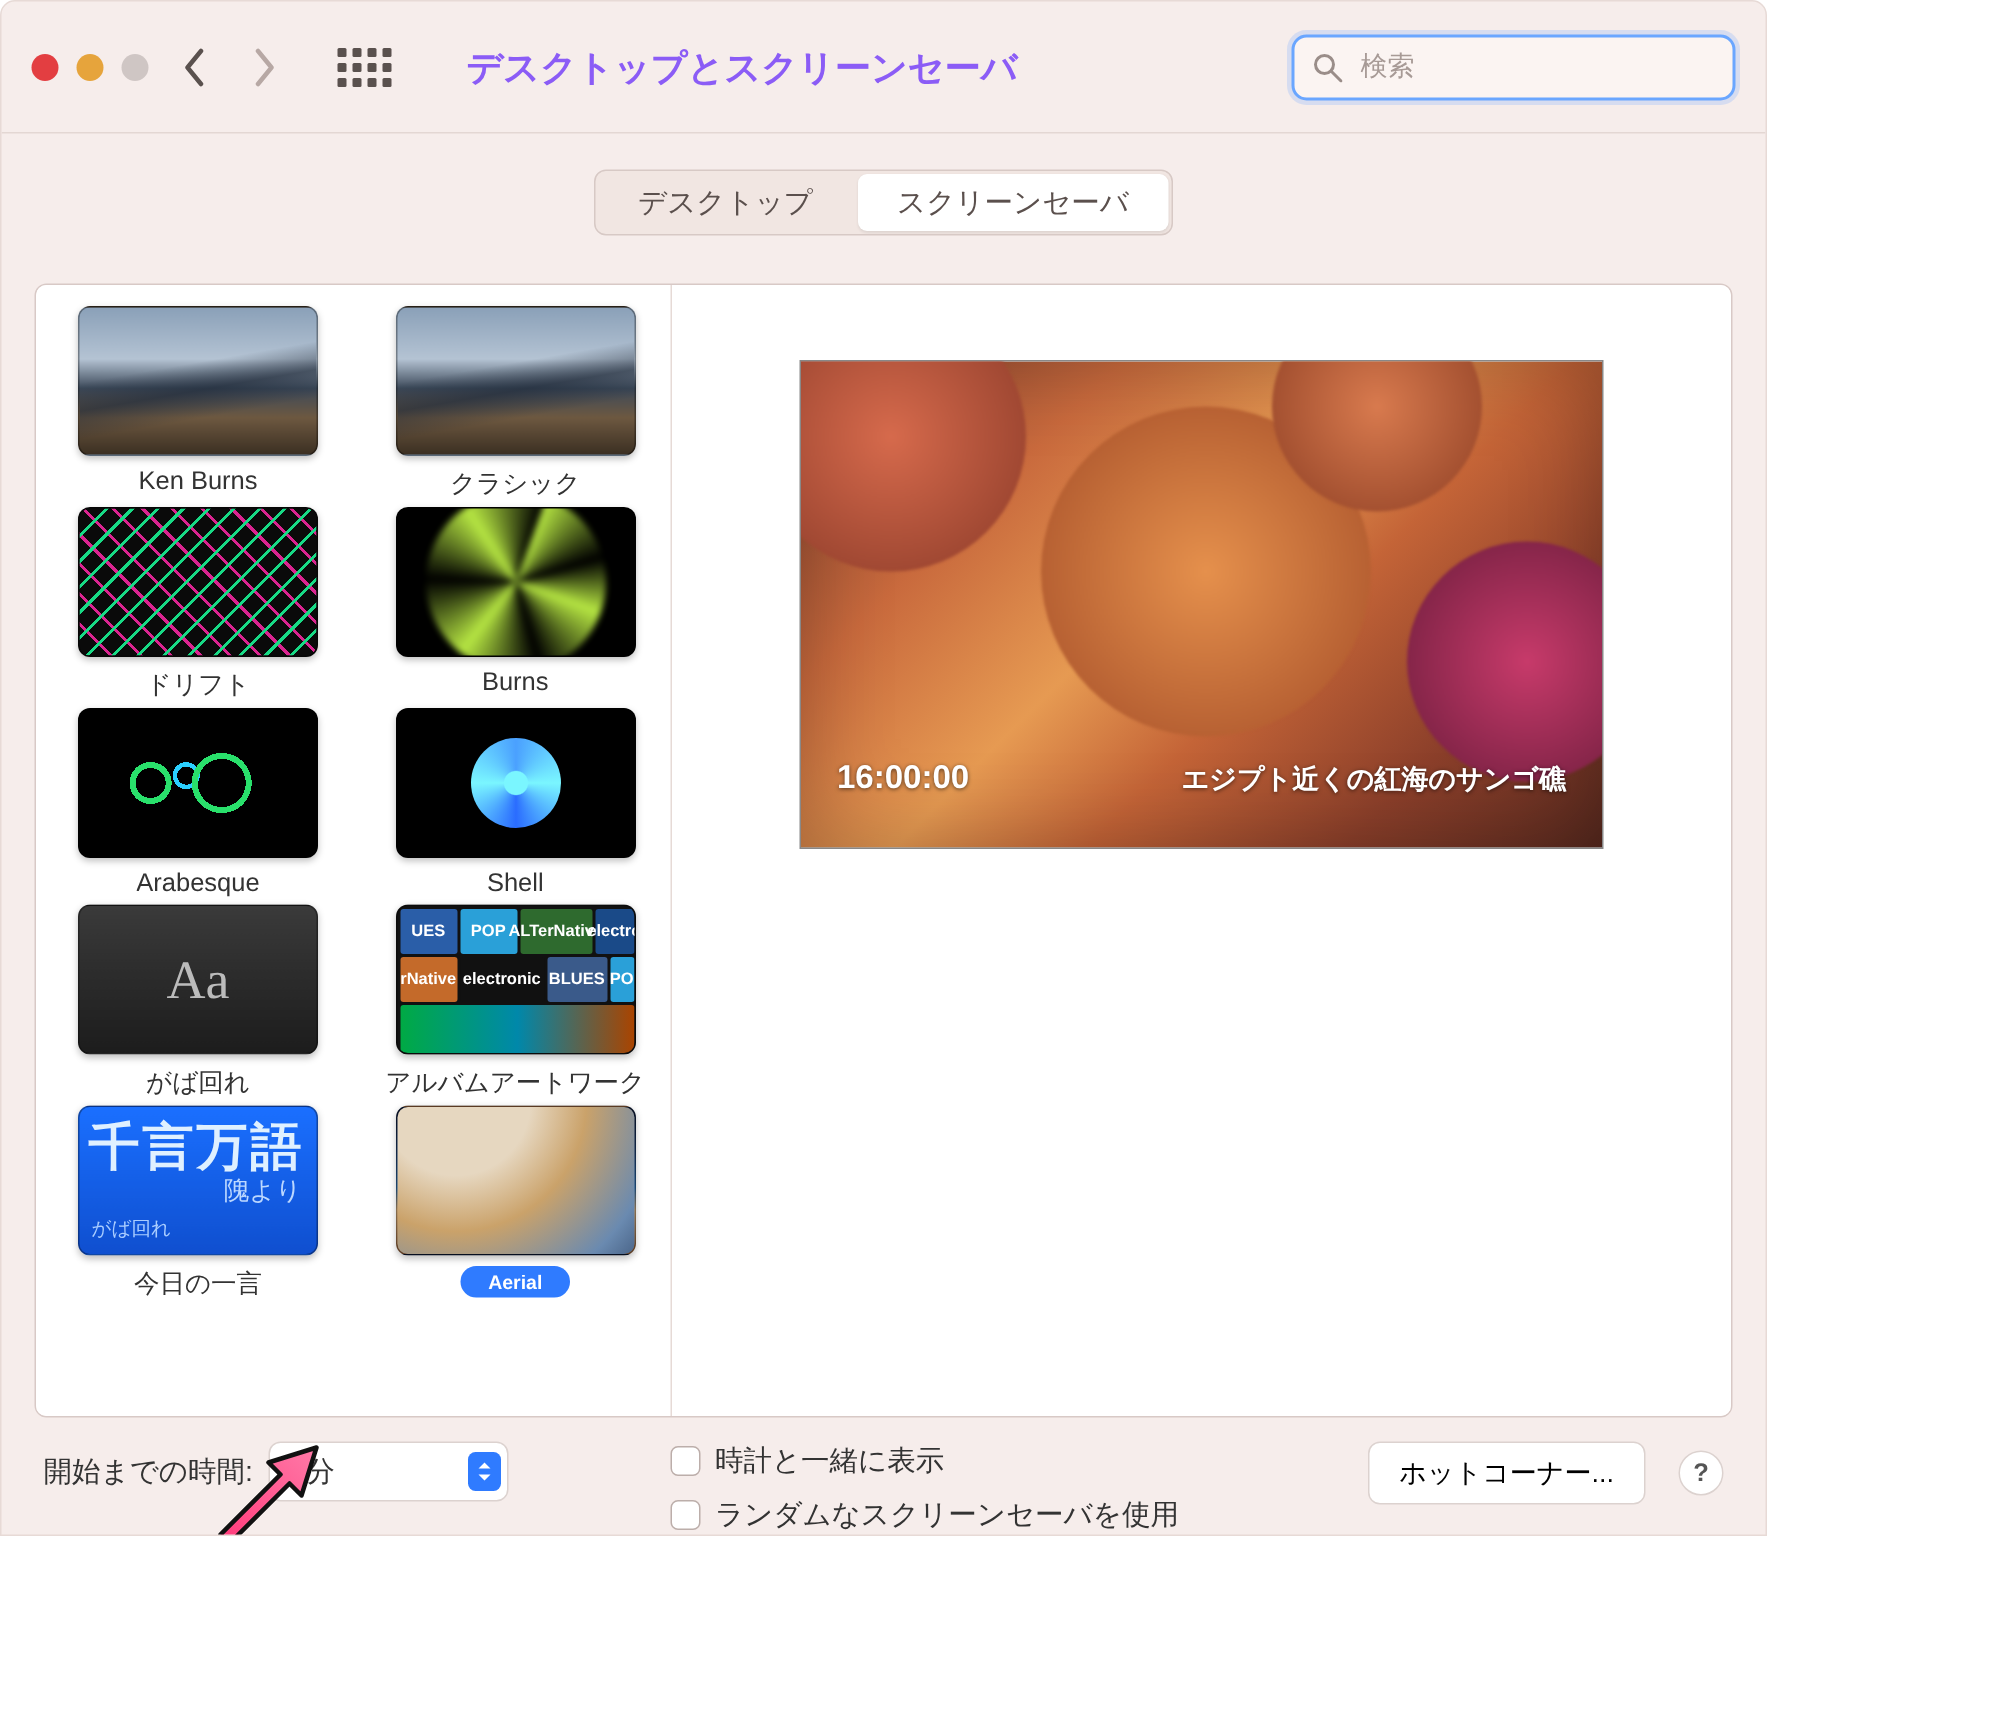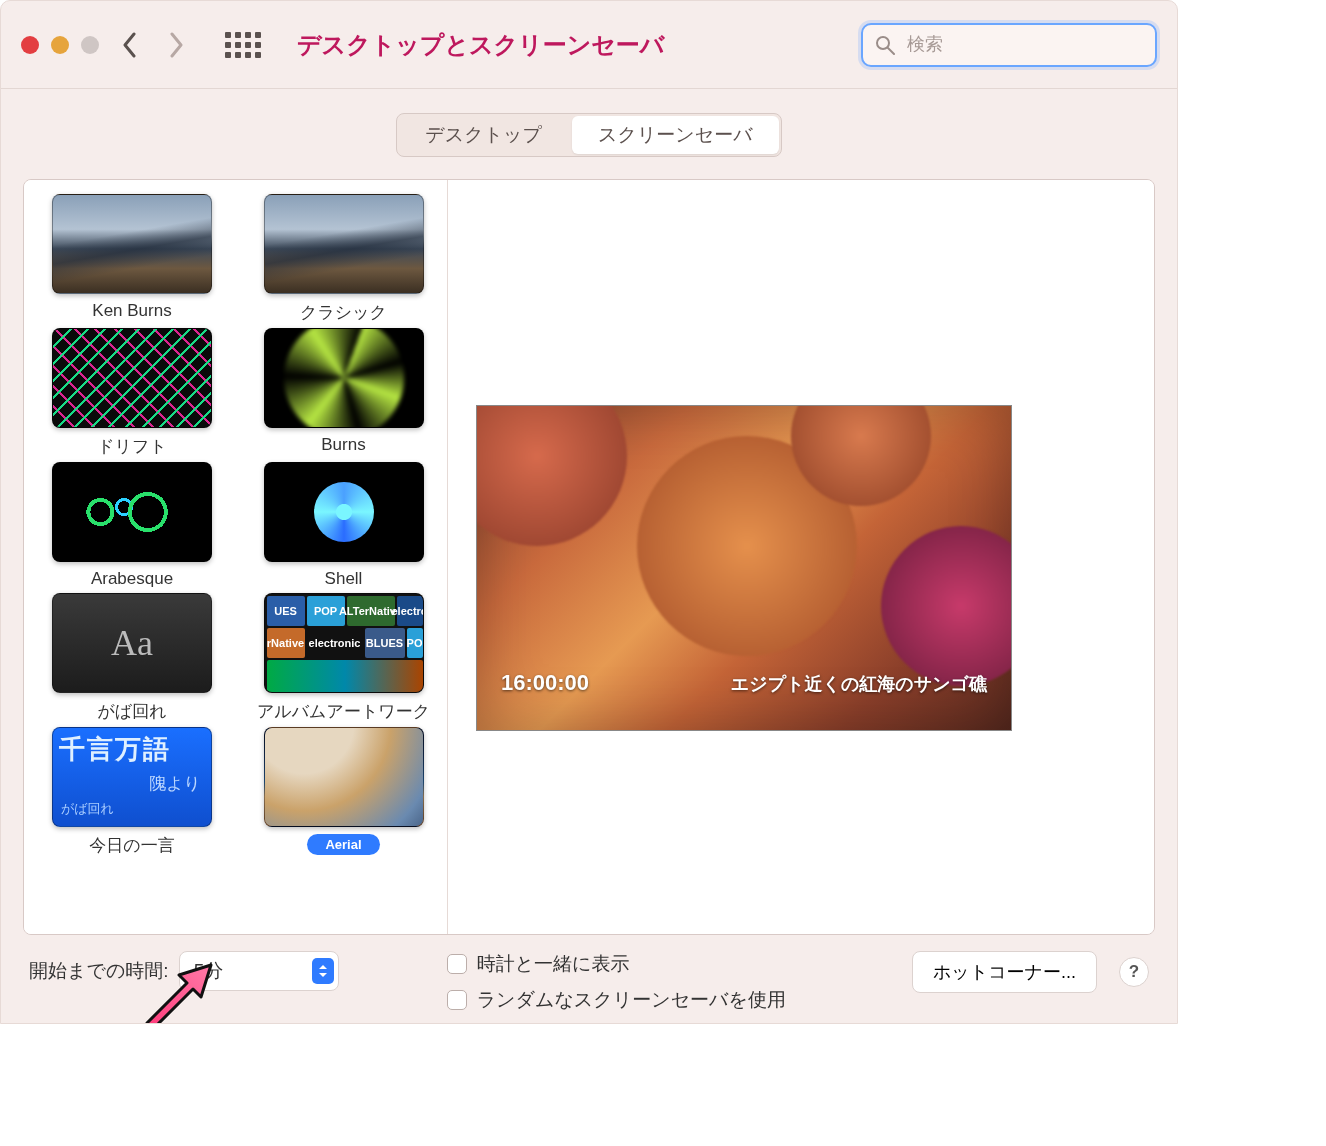--- a/index.html
+++ b/index.html
@@ -53,21 +53,21 @@
 
   .navbtn{
     width:30px;height:40px;display:flex;align-items:center;justify-content:center;
     color:#b7a8a4; font-size:28px;
   }
   .navbtn.back{color:#5a514e;}
 
   .grid-icon{display:grid;grid-template-columns:repeat(4,6px);grid-template-rows:repeat(3,6px);gap:4px;margin:0 10px 0 18px;}
   .grid-icon span{background:#5a514e;border-radius:1px;}
 
-  .title{font-size:24px;font-weight:600;color:#be185d;margin-left:10px;}
+  .title{font-size:24px;font-weight:600;color:#8b5cf6;margin-left:24px;}
 
   .spacer{flex:1;}
 
   .search{
     display:flex;align-items:center;gap:10px;
     height:44px;width:296px;
     background:#fbf4f2;
     border:2px solid var(--focus);
     border-radius:10px;
     box-shadow:0 0 0 3px rgba(120,170,255,.25);
@@ -91,21 +91,21 @@
   .seg .tab{
     padding:8px 28px;font-size:19px;color:#5b504d;cursor:default;
   }
   .seg .tab.active{
     background:#fff;border-radius:6px;margin:2px;padding:6px 26px;
     box-shadow:0 1px 2px rgba(0,0,0,.08);
   }
 
   
   .panel-outer{
-    margin:22px 22px 0;
+    margin:32px 22px 0;
     border:1px solid var(--pane-border);
     border-radius:8px;
     background:#fdf8f6;
     padding:0;
     height:756px;
     display:flex;
     overflow:hidden;
   }
 
   
@@ -136,21 +136,21 @@
     max-width:190px;white-space:nowrap;overflow:hidden;text-overflow:ellipsis;
   }
   .pill{
     display:inline-block;background:var(--pill-active);color:#ffffff;
     padding:3px 18px;border-radius:14px;font-size:13px;font-weight:700;
   }
 
   
   .preview{
     flex:1;background:#fff;
-    display:flex;align-items:center;
+    display:flex;flex-direction:column;align-items:center;
     padding:50px 28px 28px;
     gap:20px;
   }
   .preview-frame{
     width:536px;height:326px;
     border:1px solid #888;
     background:linear-gradient(135deg,#7b3b2c 0%,#c96a3d 25%,#e69a52 45%,#c46437 60%,#8b3f2a 80%,#5a2a1f 100%);
     position:relative;overflow:hidden;
     box-shadow:inset 0 0 60px rgba(0,0,0,.25);
   }
@@ -226,21 +226,21 @@
     filter:blur(.5px);}
   .thumb-shell{background:#000;}
   .thumb-shell::before{content:"";position:absolute;left:50%;top:50%;width:60px;height:60px;transform:translate(-50%,-50%);
     background:radial-gradient(circle,#7af6ff 0 18%,transparent 20%),
     conic-gradient(#4aa0ff,#7af6ff,#2a6cff,#7af6ff,#4aa0ff);
     border-radius:50%;filter:blur(.5px);}
   .thumb-msg{background:linear-gradient(#3a3a3a,#1c1c1c);display:flex;align-items:center;justify-content:center;color:#bbb;font-size:36px;font-family:Georgia,serif;}
   .thumb-album{background:#111;}
   .thumb-album .tile{position:absolute;font-size:11px;font-weight:700;color:#fff;display:flex;align-items:center;justify-content:center;border-radius:2px;}
   .thumb-quote{background:linear-gradient(#1a6fff,#0f4fcf);color:#cfe3ff;}
-  .thumb-quote .big{position:absolute;left:6px;top:4px;font-size:26px;font-weight:700;color:#dff0ff;letter-spacing:2px;}
+  .thumb-quote .big{position:absolute;left:6px;top:4px;font-size:34px;font-weight:700;color:#dff0ff;letter-spacing:2px;}
   .thumb-quote .mid{position:absolute;right:10px;top:44px;font-size:17px;color:#bcd8ff;}
   .thumb-quote .sm{position:absolute;left:8px;bottom:8px;font-size:13px;color:#a9cdff;}
   .thumb-earth{background:linear-gradient(#0a1530 0%,#1a3a6a 30%,#2b6aa8 55%,#cfa776 70%,#8a5a36 100%);}
   .thumb-earth::after{content:"";position:absolute;right:-50px;bottom:-80px;width:260px;height:260px;border-radius:50%;
     background:radial-gradient(circle at 35% 30%,#e6d7c0 0 20%,#caa26a 35%,#6a8ab0 55%,#0a1a3a 80%);}
 
 </style>
 </head>
 <body>
 

